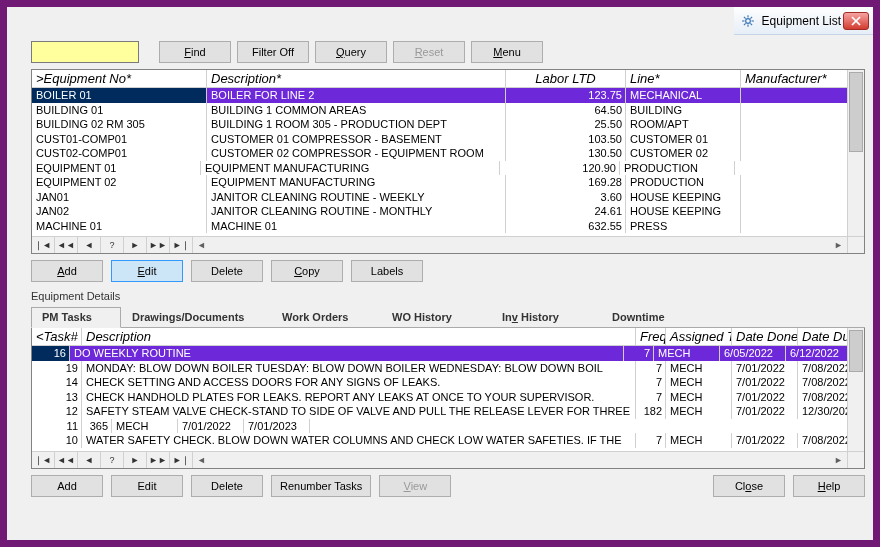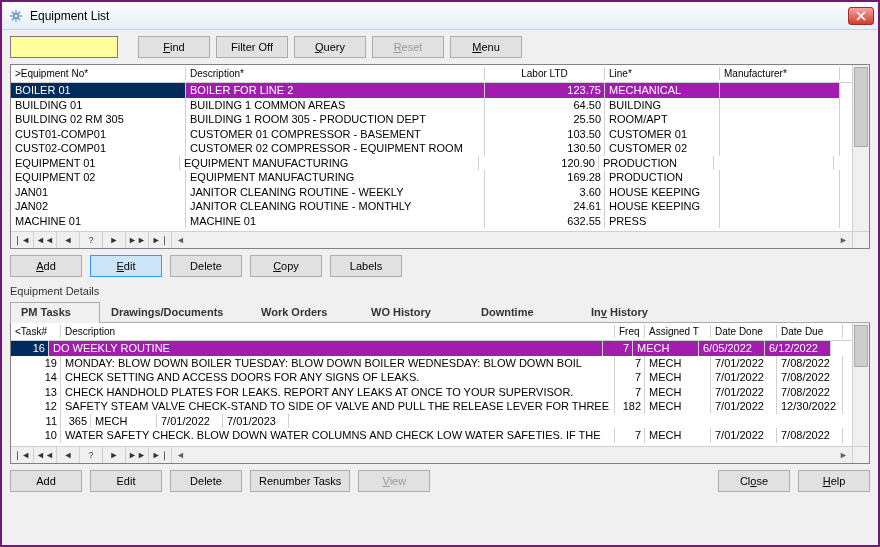--- a/index.html
+++ b/index.html
@@ -1,36 +1,36 @@
 <!DOCTYPE html>
 <html><head>
 <meta charset="utf-8">
 <style>
   * { box-sizing: border-box; margin: 0; padding: 0; }
   body { font-family: "Segoe UI", Tahoma, sans-serif; font-size: 12px; background: #fff; overflow: hidden; }
-  .window { width: 880px; height: 547px; border: 2px solid #701a75; background: #f0f0f0; display: flex; flex-direction: column; }
+  .window { width: 880px; height: 547px; border: 7px solid #701a75; background: #f0f0f0; display: flex; flex-direction: column; align-items: flex-end; }
   .titlebar { height: 28px; background: linear-gradient(#fdfefe, #e7eef7); border-bottom: 1px solid #c5d4e6; display: flex; align-items: center; padding: 0 4px 0 6px; }
   .titlebar .ticon { width: 16px; height: 16px; margin-right: 6px; display:flex;align-items:center;justify-content:center;}
   .titlebar .title { flex: 1; color: #000; font-size: 12px; }
   .titlebar .wbtn { width: 26px; height: 18px; background: linear-gradient(#f6a3a3,#d33b2f); border: 1px solid #a02c25; border-radius: 3px; display: flex; align-items: center; justify-content: center; color: #fff; font-size: 11px; margin-left: 2px; cursor:pointer;}
   .content { flex: 1; padding: 6px 8px 6px 8px; display: flex; flex-direction: column; overflow: hidden; }
   .toolbar { display: flex; gap: 6px; margin-bottom: 6px; align-items:center; }
   .search-box { width: 108px; height: 22px; background: #ffff9e; border: 1px solid #7a7a7a; padding: 1px 3px; }
   .btn { height: 22px; min-width: 72px; background: #e1e1e1; border: 1px solid #adadad; font-size: 11px; cursor: pointer; display:inline-flex;align-items:center;justify-content:center; padding:0 8px;}
   .btn.wide{min-width:84px;}
   .btn u{text-decoration:underline;}
   .btn.disabled { color: #999; }
   .btn.active { background: #cde6f7; border-color: #3399ff; }
   .grid-wrap { border: 1px solid #828282; background: #fff; position: relative; }
   .grid-head { display: flex; background: #fff; border-bottom: 1px solid #d0d0d0; height: 18px; align-items:center; }
-  .gh { padding: 1px 4px; border-right: 1px solid #d0d0d0; font-size: 10px; white-space:nowrap; overflow:hidden;}
+  .gh { padding: 1px 4px; border-right: 1px solid #d0d0d0; font-size: 13px; white-space:nowrap; overflow:hidden;font-style:italic;}
   .grid-body { }
   .gr { display: flex; height: 14.5px; align-items:center; border-bottom:0; }
   .gc { padding: 0 4px; border-right: 1px solid #d0d0d0; font-size: 11px; white-space:nowrap; overflow:hidden; height:14.5px; line-height:14.5px;}
-  .gr.sel .gc { background: #a21caf; color: #fff; }
+  .gr.sel .gc { background: #6d28d9; color: #fff; }
   .gr.sel .gc.first{background:#002b5c;color:#fff;}
   .vscroll { position: absolute; top: 0; right: 0; bottom: 17px; width: 17px; background: #f0f0f0; border-left: 1px solid #d0d0d0; }
   .vscroll .thumb{ position:absolute; left:1px; right:1px; background:#cdcdcd; border:1px solid #aaa;}
   .row2 { display:flex; gap:8px; margin: 6px 0 6px 0; }
   .section-label { font-size: 11px; color: #333; margin: 2px 0 4px 0; }
   .tabs { display:flex; border-bottom: 1px solid #aaa; margin-bottom:0;font-weight:bold; }
   .tab { padding: 3px 10px 4px 10px; font-size: 11px; border: 1px solid transparent; border-bottom:none; color:#333; cursor:pointer; position:relative; top:1px; background:transparent; margin-right:0; min-width:110px;}
   .tab:first-child{min-width:90px;}
   .tab.active { background:#f0f0f0; border-color:#aaa; border-bottom:1px solid #f0f0f0; }
   .footer-row { display:flex; gap:8px; margin-top: 6px; align-items:center;}
@@ -204,22 +204,22 @@
       <button class="btn">Labels</button>
     </div>
 
     <div class="section-label">Equipment Details</div>
 
     <div class="tabs">
       <div class="tab active">PM Tasks</div>
       <div class="tab" style="min-width:150px">Drawings/Documents</div>
       <div class="tab">Work Orders</div>
       <div class="tab">WO History</div>
+      <div class="tab"><span>In<u>v</u> History</span></div>
       <div class="tab">Downtime</div>
-      <div class="tab"><span>In<u>v</u> History</span></div>
     </div>
 
     <div class="grid-wrap" id="task-grid" style="height:141px;border-top:none;">
       <div class="grid-head">
         <div class="gh" style="width:50px">&lt;Task#</div>
         <div class="gh" style="width:554px">Description</div>
         <div class="gh" style="width:30px">Freq</div>
         <div class="gh" style="width:66px">Assigned T</div>
         <div class="gh" style="width:66px">Date Done</div>
         <div class="gh" style="width:66px">Date Due</div>

